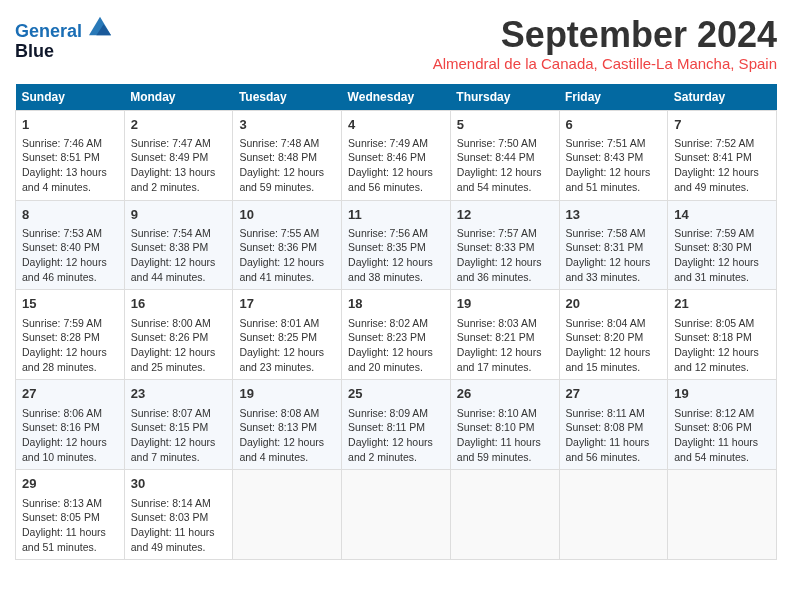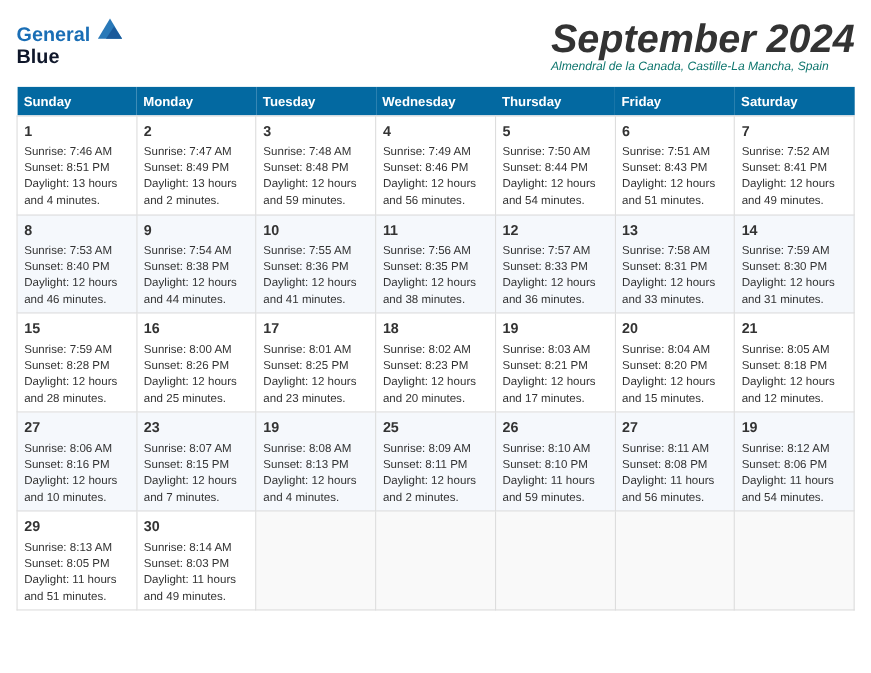--- a/index.html
+++ b/index.html
@@ -31,33 +31,32 @@
     }
     .month-title {
       text-align: right;
       font-size: 36px;
       font-weight: bold;
       color: #333;
       line-height: 1.1;
     }
     .location-title {
       text-align: left;
-      font-size: 11px;
-      color: #0f766e;
+      font-size: 15px;
+      color: #ef4444;
       margin-bottom: 8px;
     }
     .top-section {
       display: flex;
       justify-content: space-between;
       align-items: flex-start;
       margin-bottom: 4px;
     }
     .top-right {
       text-align: right;
-      font-style: italic;
     }
     table {
       width: 100%;
       border-collapse: collapse;
       font-size: 11px;
     }
     th {
       background-color: #0369a1;
       color: #fff;
       text-align: left;

